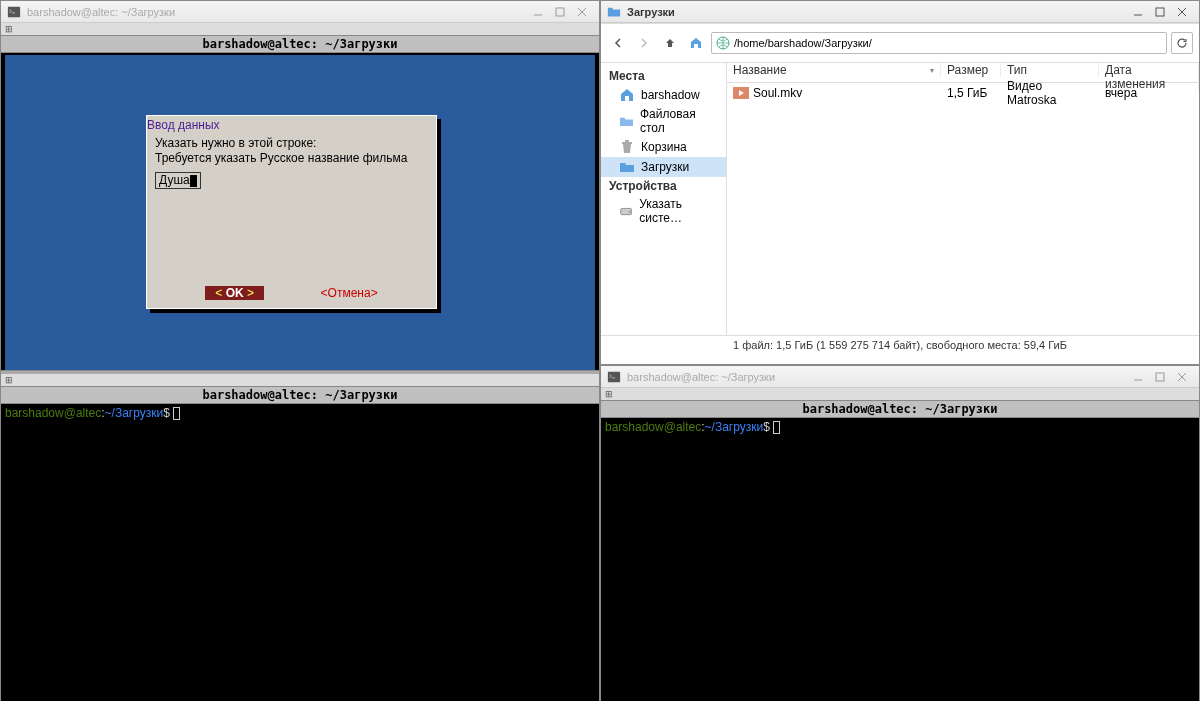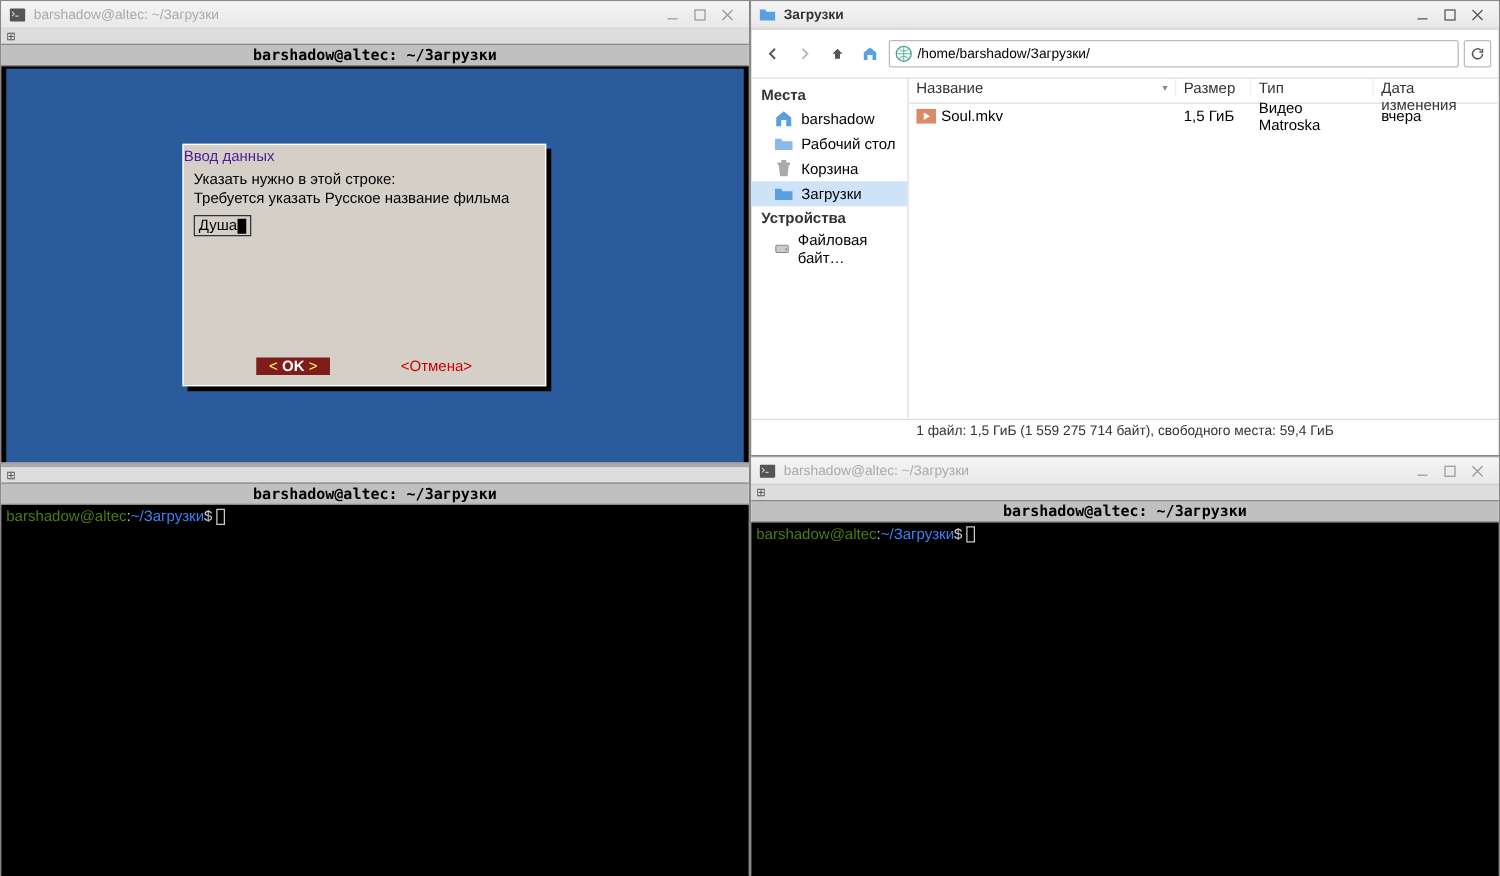--- a/index.html
+++ b/index.html
@@ -188,21 +188,21 @@
             </svg>
           </span>
           <span>barshadow</span>
         </div>
       <div class="sb-item">
           <span class="ico">
             <svg viewBox="0 0 16 16">
               <path d="M1 4h5l1 2h8v7H1z" fill="#8ab8e8"></path>
             </svg>
           </span>
-          <span>Рабочий стол</span>
+          <span>Файловая стол</span>
         </div>
       <div class="sb-item">
           <span class="ico">
             <svg viewBox="0 0 16 16">
               <path d="M4 5h8l-1 9H5zM3 3h10v2H3zM6 1h4v2H6z" fill="#aaa"></path>
             </svg>
           </span>
           <span>Корзина</span>
         </div>
       <div class="sb-item sel">
@@ -214,21 +214,21 @@
           <span>Загрузки</span>
         </div>
       <div class="sb-head">Устройства</div>
       <div class="sb-item">
           <span class="ico">
             <svg viewBox="0 0 16 16">
               <rect x="2" y="5" width="12" height="7" rx="1" fill="#ccc" stroke="#888"></rect>
               <circle cx="12" cy="9" r="1" fill="#6a6"></circle>
             </svg>
           </span>
-          <span>Файловая байт…</span>
+          <span>Указать систе…</span>
         </div>
     </div>
     <div class="filepane">
       <div class="fp-head">
         <div class="c-name">
             <span>Название</span>
             <span class="arrow-down">▾</span>
           </div>
         <div class="c-size">Размер</div>
         <div class="c-type">Тип</div>

